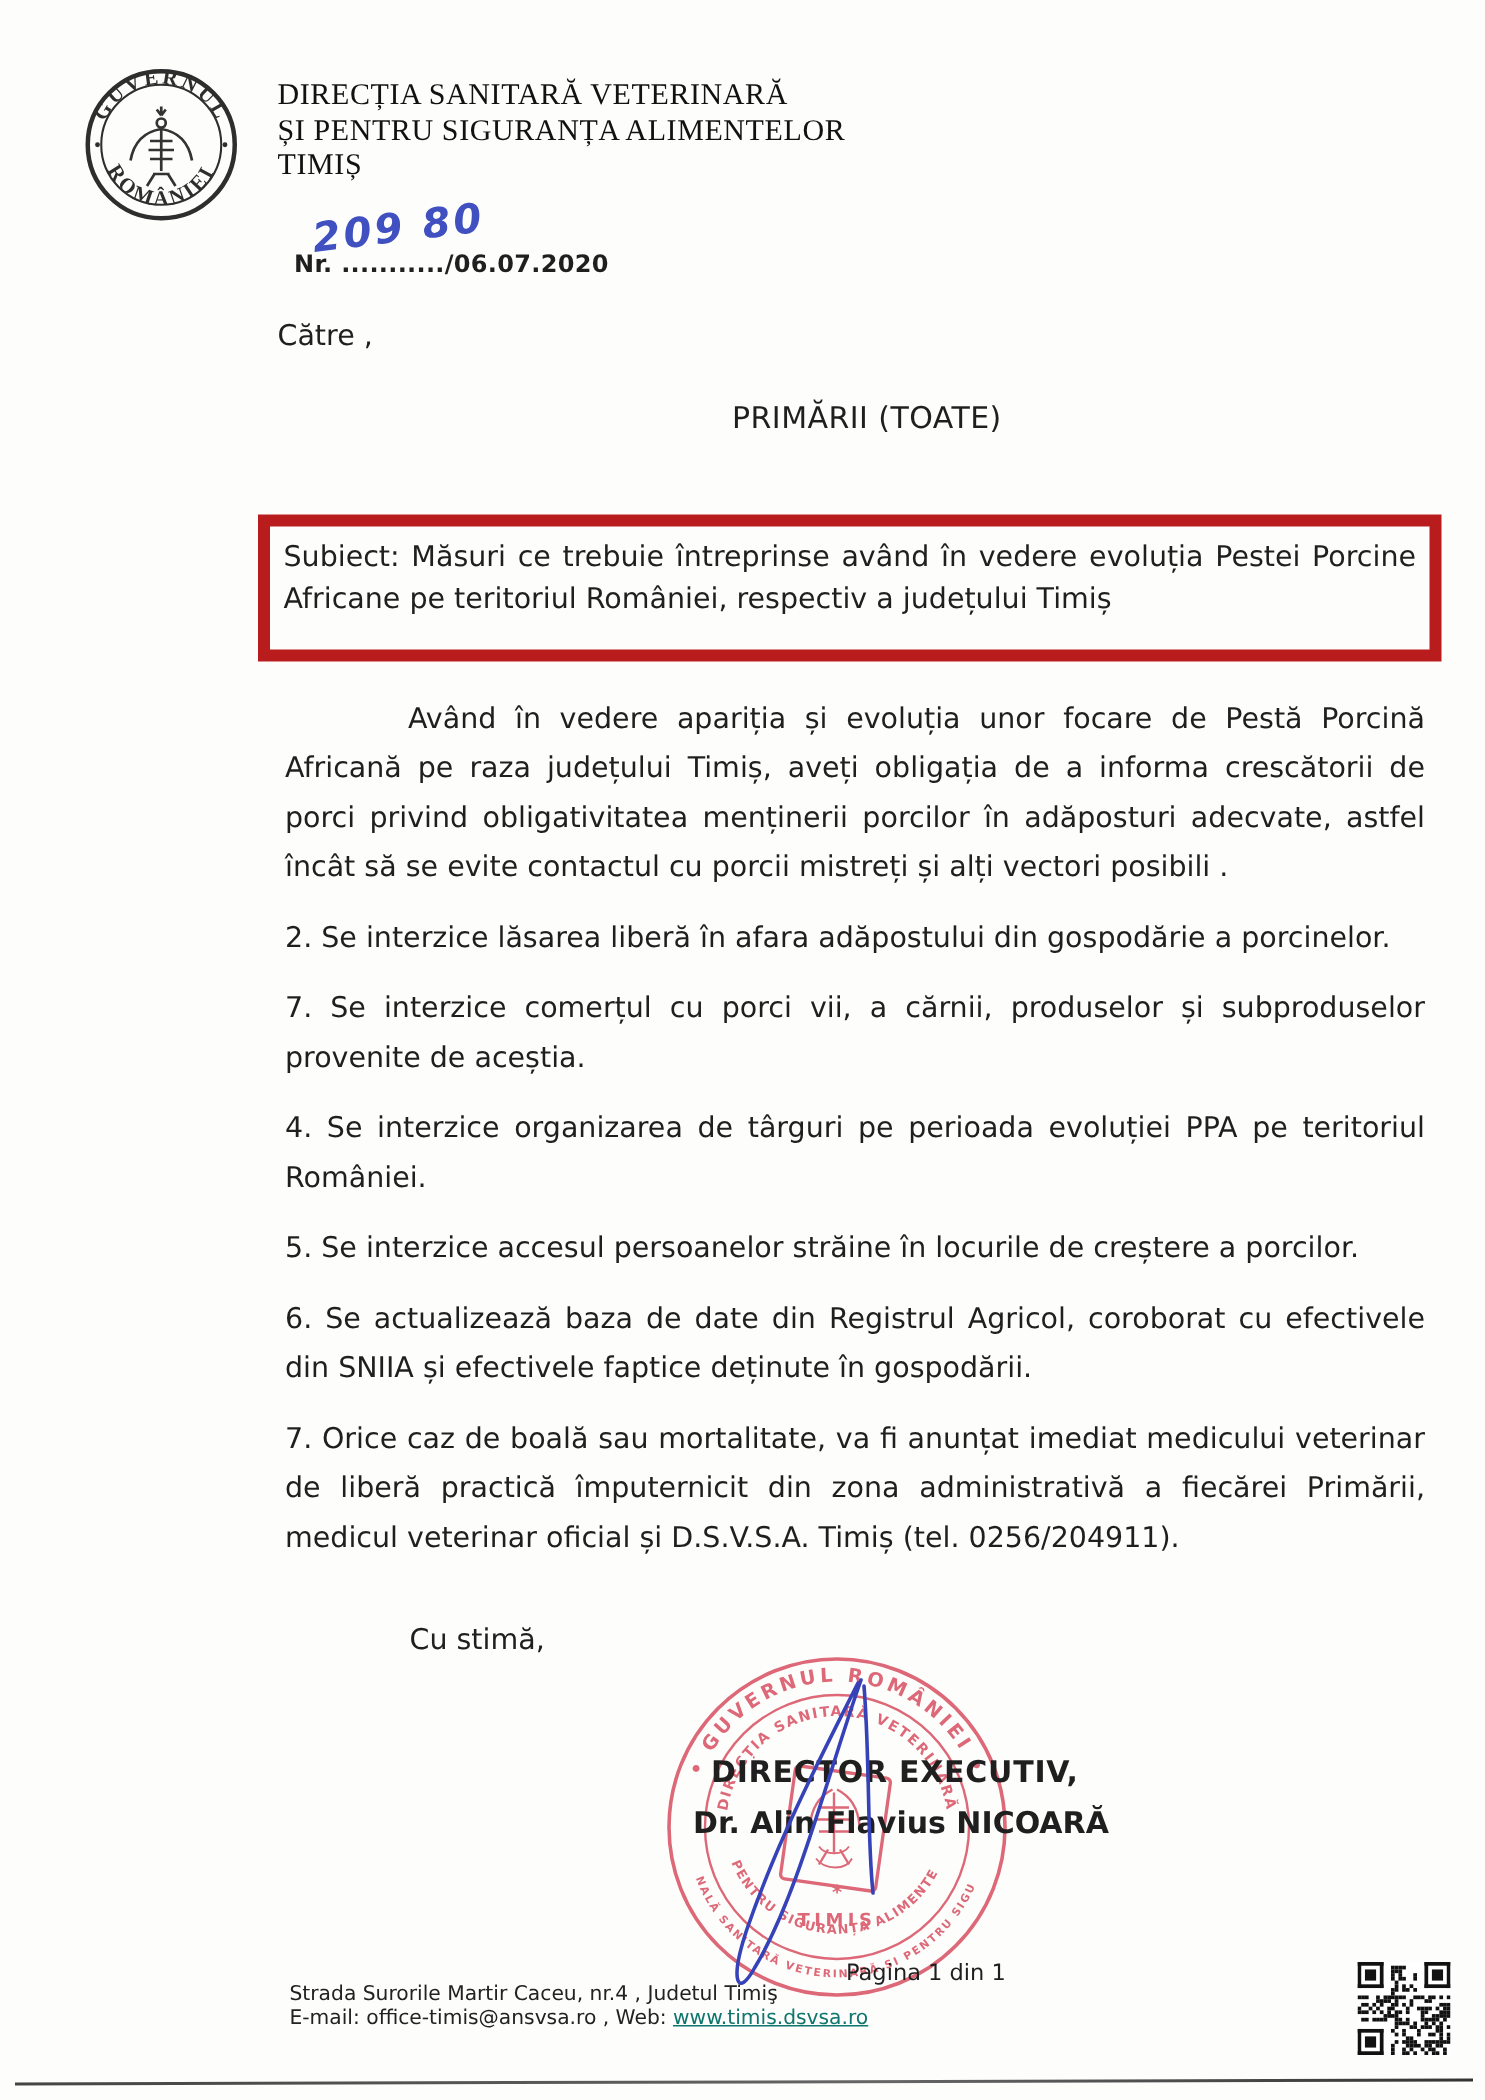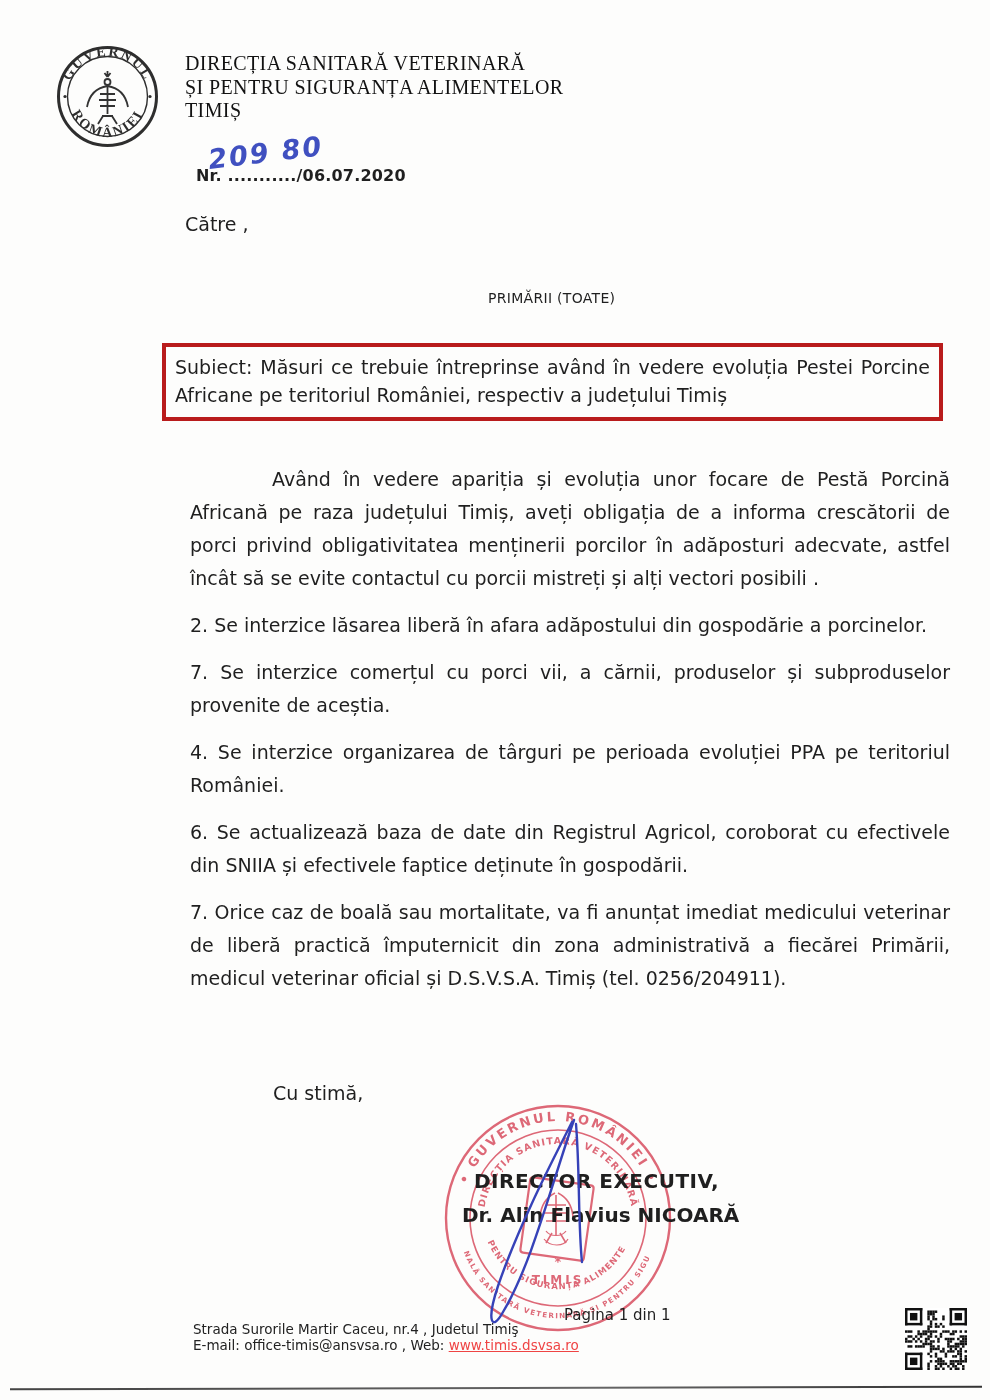--- a/index.html
+++ b/index.html
@@ -9,39 +9,39 @@
     overflow:hidden;margin:0 auto;
   }
   .abs{position:absolute;}
   
   .institution{left:185px;top:52px;font-family:"Liberation Serif","DejaVu Serif",serif;
     font-size:20px;line-height:23.5px;letter-spacing:.4px;color:#121212;}
   .handwritten{left:208px;top:137px;color:#4050c0;font-size:27px;font-style:italic;
     transform:rotate(-7deg);letter-spacing:2px;font-weight:bold;}
   .nr-line{left:196px;top:166px;font-size:16px;font-weight:bold;letter-spacing:.2px;}
   .catre{left:185px;top:213px;font-size:19px;}
-  .addressee{left:488px;top:266px;font-size:14px;letter-spacing:.3px;margin-top:24px;}
-  
-  .subject-box{left:162px;top:343px;width:755px;border:4px solid #b91c1c;
-    padding:6px 9px 8px 9px;font-size:19px;line-height:28px;text-align:justify;}
+  .addressee{left:488px;top:266px;font-size:20px;letter-spacing:.3px;}
+  
+  .subject-box{left:172px;top:343px;width:755px;border:8px solid #b91c1c;
+    padding:6px 9px 20px 9px;font-size:19px;line-height:28px;text-align:justify;}
   
   .body-text{left:190px;top:463px;width:760px;font-size:19px;}
   .body-text p{margin:0 0 14px 0;line-height:33px;text-align:justify;}
   .body-text p.intro{text-indent:82px;}
   .cu-stima{left:273px;top:1082px;font-size:19px;}
   
   .stamp-svg{left:443px;top:1103px;z-index:1;}
   .signer-title{left:474px;top:1169px;font-size:20px;font-weight:bold;z-index:2;letter-spacing:.5px;text-align:right;}
   .signer-name{left:462px;top:1203px;font-size:20px;font-weight:bold;z-index:2;}
   .signature-svg{left:448px;top:1104px;z-index:3;}
   .pagination{left:520px;top:1306px;font-size:15px;z-index:4;margin-left:44px;}
   
   .footer{left:193px;top:1322px;font-size:13.5px;line-height:15.5px;color:#222;}
   .footer .b{font-weight:bold;}
-  .footer .link{text-decoration:underline;color:#ef4444;cursor:pointer;}
+  .footer .link{text-decoration:underline;color:#0f766e;cursor:pointer;}
   .qr{left:905px;top:1308px;}
   .bottom-rule{left:10px;top:1387px;width:972px;height:2px;
     background:linear-gradient(90deg,#444,#666 60%,#333);transform:rotate(-0.15deg);}
 </style>
 </head>
 <body>
 
 <div class="page">
 
   <svg class="abs" style="left:55px;top:44px;" width="105" height="105" viewBox="0 0 105 105">
@@ -84,20 +84,21 @@
 
   <div class="abs subject-box">
     <span>Subiect: Măsuri ce trebuie întreprinse având în vedere evoluția Pestei Porcine Africane pe teritoriul României, respectiv a județului Timiș</span>
   </div>
 
   <div class="abs body-text">
     <p class="intro">Având în vedere apariția și evoluția unor focare de Pestă Porcină Africană pe raza județului Timiș, aveți obligația de a informa crescătorii de porci privind obligativitatea menținerii porcilor în adăposturi adecvate, astfel încât să se evite contactul cu porcii mistreți și alți vectori posibili .</p>
     <p>2. Se interzice lăsarea liberă în afara adăpostului din gospodărie a porcinelor.</p>
     <p>7. Se interzice comerțul cu porci vii, a cărnii, produselor și subproduselor provenite de aceștia.</p>
     <p>4. Se interzice organizarea de târguri pe perioada evoluției PPA pe teritoriul României.</p>
+    <p>5. Se interzice accesul persoanelor străine în locurile de creștere a porcilor.</p>
     <p>6. Se actualizează baza de date din Registrul Agricol, coroborat cu efectivele din SNIIA și efectivele faptice deținute în gospodării.</p>
     <p>7. Orice caz de boală sau mortalitate, va fi anunțat imediat medicului veterinar de liberă practică împuternicit din zona administrativă a fiecărei Primării, medicul veterinar oficial și D.S.V.S.A. Timiș (tel. 0256/204911).</p>
   </div>
 
   <div class="abs cu-stima">Cu stimă,</div>
 
   <svg class="abs stamp-svg" width="230" height="230" viewBox="0 0 230 230" opacity="0.85">
     <g fill="none" stroke="#d84f60">
       <circle cx="115" cy="115" r="112" stroke-width="2.4"></circle>
       <circle cx="115" cy="115" r="88" stroke-width="1.6"></circle>

